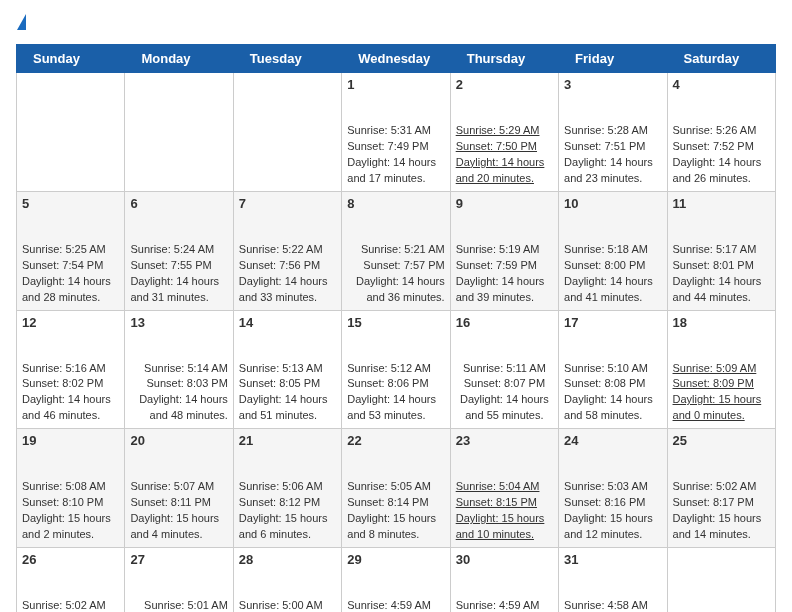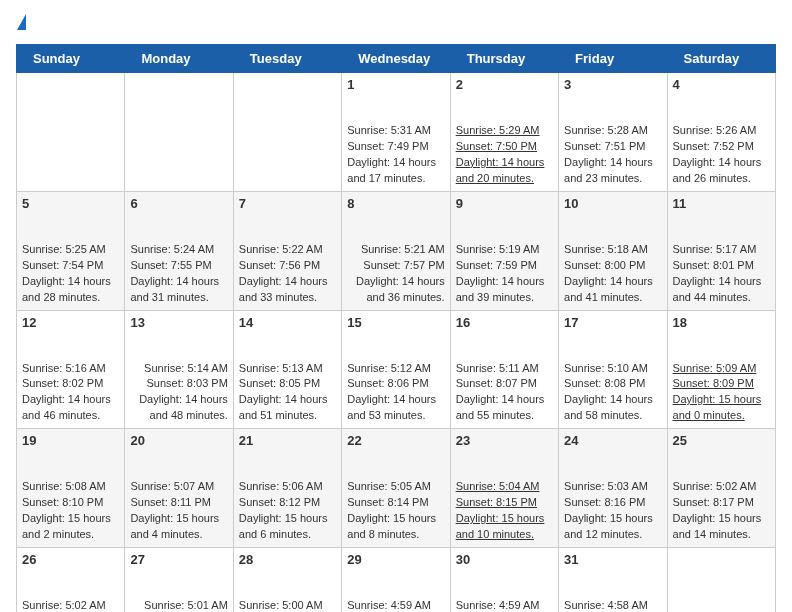--- a/index.html
+++ b/index.html
@@ -241,21 +241,21 @@
         </td>
         <td>
           <span class="day-num">15</span>
           <div class="cell-info" style="white-space: pre-line;">Sunrise: 5:12 AM
 Sunset: 8:06 PM
 Daylight: 14 hours
 and 53 minutes.</div>
         </td>
         <td>
           <span class="day-num">16</span>
-          <div class="cell-info" style="white-space: pre-line;">Sunrise: 5:11 AM
+          <div class="cell-info" style="white-space: pre-line; text-align: center;">Sunrise: 5:11 AM
 Sunset: 8:07 PM
 Daylight: 14 hours
 and 55 minutes.</div>
         </td>
         <td>
           <span class="day-num">17</span>
           <div class="cell-info" style="white-space: pre-line;">Sunrise: 5:10 AM
 Sunset: 8:08 PM
 Daylight: 14 hours
 and 58 minutes.</div>

